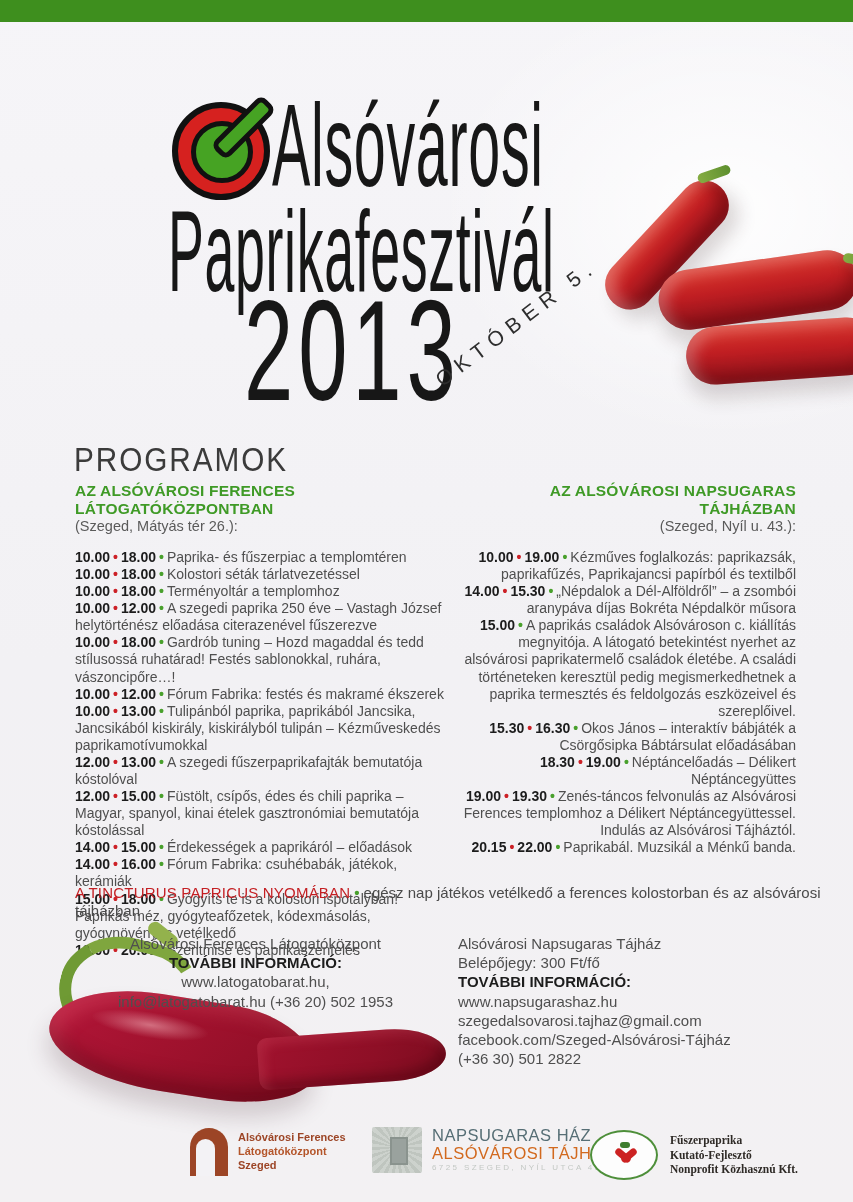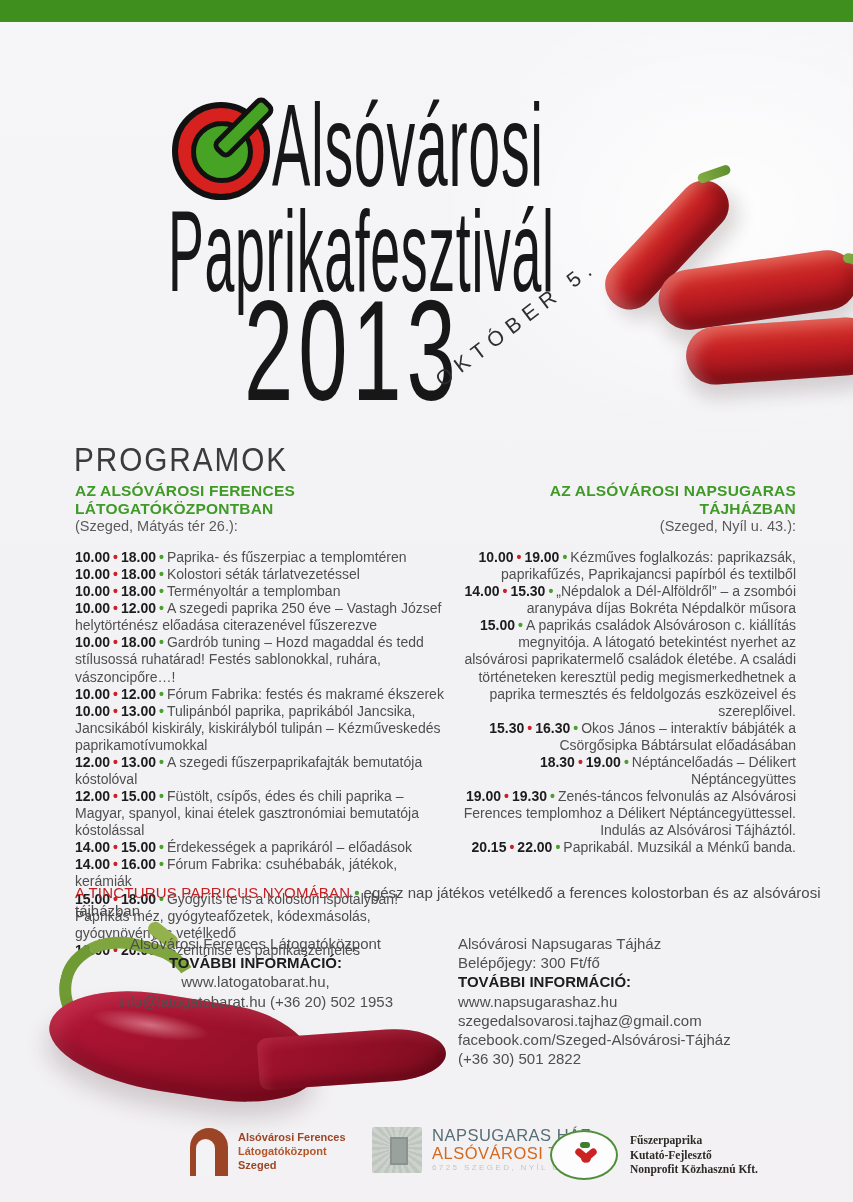--- a/index.html
+++ b/index.html
@@ -97,21 +97,21 @@
   .flogo1-text{font-size:11px;font-weight:bold;color:#9c4526;line-height:1.25;}
   .flogo1-text .l2{color:#b4552a;}
   .flogo2{left:352px;top:4px;padding-left:20px;}
   .sunbox{position:relative;width:50px;height:46px;margin-right:10px;overflow:hidden;border-radius:2px;
     background:repeating-conic-gradient(from 0deg at 50% 45%, #cdd2cd 0deg 8deg, #bfc5bf 8deg 16deg);}
   .sunbox-door{position:absolute;left:18px;top:10px;width:14px;height:24px;background:#9aa29e;border:2px solid #8a938e;}
   .flogo2-text{line-height:1.1;}
   .flogo2-l1{font-size:16.5px;color:#566e75;letter-spacing:0.5px;}
   .flogo2-l2{font-size:16.5px;color:#d2691e;letter-spacing:0.5px;}
   .flogo2-l3{font-size:8px;color:#c3c8c4;letter-spacing:2.4px;margin-top:2px;}
-  .flogo3{left:550px;top:8px;}
+  .flogo3{left:590px;top:8px;}
   .oval{position:relative;width:64px;height:46px;border:2px solid #4e8f3a;border-radius:50%;background:#fdfdfd;margin-right:12px;}
   .oval .chili1{position:absolute;left:22px;top:20px;width:18px;height:7px;border-radius:4px;background:#c22;transform:rotate(40deg);}
   .oval .chili2{position:absolute;left:28px;top:20px;width:18px;height:7px;border-radius:4px;background:#c22;transform:rotate(-40deg);}
   .oval .chili3{position:absolute;left:28px;top:10px;width:10px;height:6px;border-radius:3px;background:#3f7d2e;}
   .flogo3-text{font-family:"Liberation Serif",serif;font-weight:bold;font-size:11.5px;color:#2e2a26;line-height:1.3;}
 </style>
 </head>
 <body>
 
 <div id="poster">
@@ -144,21 +144,21 @@
 
   <div class="col col-left">
     <h3 class="venue-head">AZ ALSÓVÁROSI FERENCES LÁTOGATÓKÖZPONTBAN</h3>
     <p class="venue-loc">(Szeged, Mátyás tér 26.):</p>
     <div class="prog-list">
 
         <p class="prog-item"><span class="t">10.00</span><span class="d d1">•</span><span class="t">18.00</span><span class="d d2">•</span><span class="desc">Paprika- és fűszerpiac a templomtéren</span></p>
 
         <p class="prog-item"><span class="t">10.00</span><span class="d d1">•</span><span class="t">18.00</span><span class="d d2">•</span><span class="desc">Kolostori séták tárlatvezetéssel</span></p>
 
-        <p class="prog-item"><span class="t">10.00</span><span class="d d1">•</span><span class="t">18.00</span><span class="d d2">•</span><span class="desc">Terményoltár a templomban</span></p>
+        <p class="prog-item"><span class="t">10.00</span><span class="d d1">•</span><span class="t">18.00</span><span class="d d2">•</span><span class="desc">Terményoltár a templomhoz</span></p>
 
         <p class="prog-item"><span class="t">10.00</span><span class="d d1">•</span><span class="t">12.00</span><span class="d d2">•</span><span class="desc">A szegedi paprika 250 éve – Vastagh József helytörténész előadása citerazenével fűszerezve</span></p>
 
         <p class="prog-item"><span class="t">10.00</span><span class="d d1">•</span><span class="t">18.00</span><span class="d d2">•</span><span class="desc">Gardrób tuning – Hozd magaddal és tedd stílusossá ruhatárad! Festés sablonokkal, ruhára, vászoncipőre…!</span></p>
 
         <p class="prog-item"><span class="t">10.00</span><span class="d d1">•</span><span class="t">12.00</span><span class="d d2">•</span><span class="desc">Fórum Fabrika: festés és makramé ékszerek</span></p>
 
         <p class="prog-item"><span class="t">10.00</span><span class="d d1">•</span><span class="t">13.00</span><span class="d d2">•</span><span class="desc">Tulipánból paprika, paprikából Jancsika, Jancsikából kiskirály, kiskirályból tulipán – Kézműveskedés paprikamotívumokkal</span></p>
 
         <p class="prog-item"><span class="t">12.00</span><span class="d d1">•</span><span class="t">13.00</span><span class="d d2">•</span><span class="desc">A szegedi fűszerpaprikafajták bemutatója kóstolóval</span></p>

